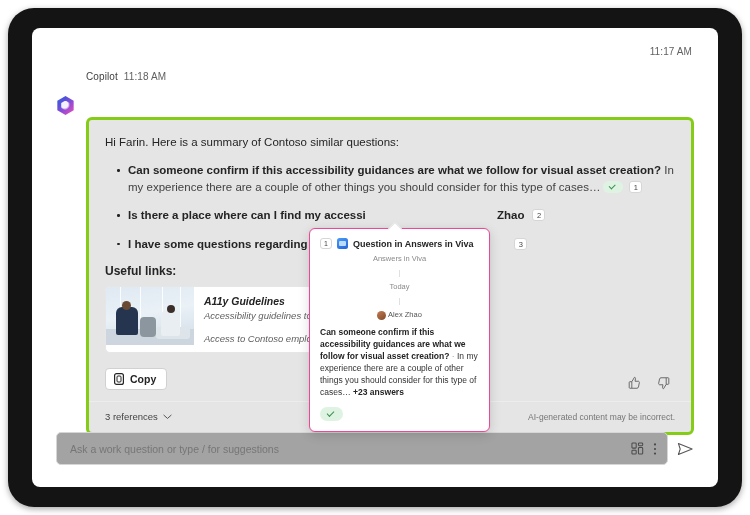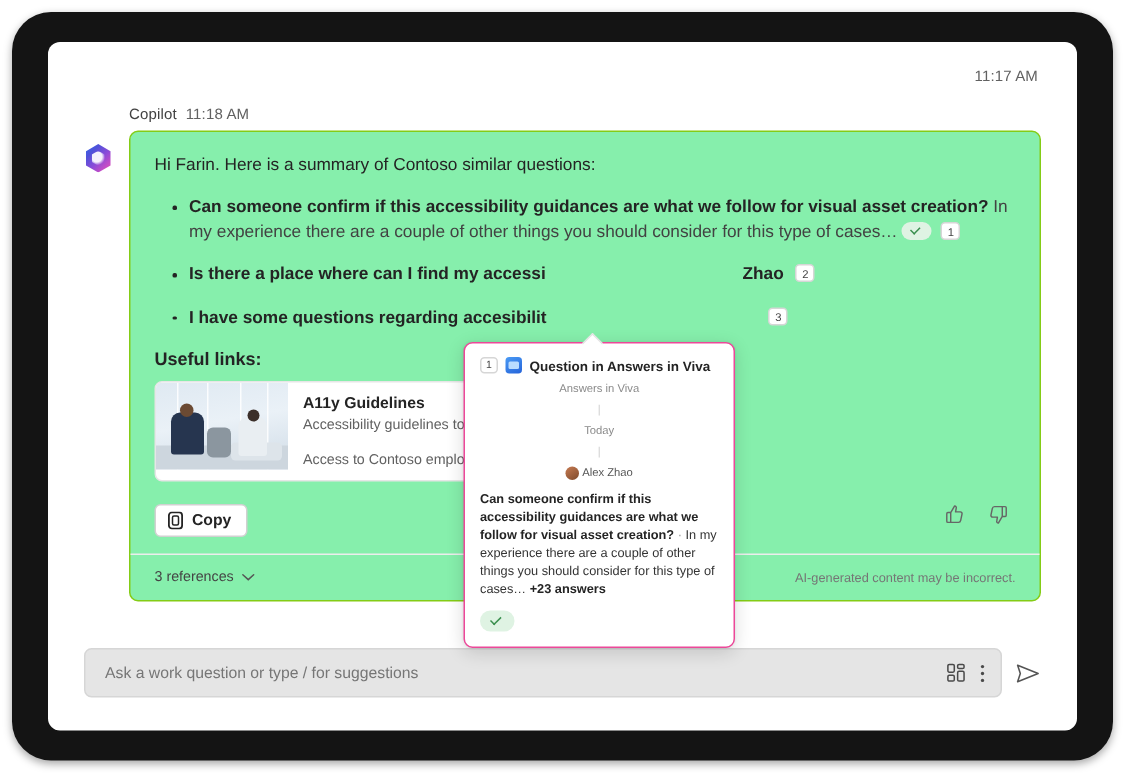--- a/index.html
+++ b/index.html
@@ -84,26 +84,27 @@
   .copilot-avatar .hex-inner {
     position: absolute;
     left: 4.5px; top: 4.5px; width: 10px; height: 10px;
     background: radial-gradient(circle at 35% 35%, #ffffff 0%, #ffffff 38%, rgba(255,255,255,0) 62%);
     clip-path: polygon(50% 0%, 93% 25%, 93% 75%, 50% 100%, 7% 75%, 7% 25%);
     opacity: .92;
   }
 
   .bot-card {
     flex: 1;
-    background: #86efac;
-    border: 1px solid #84cc16;
+    background: #e5e5e5;
+    border: 3px solid #84cc16;
     border-radius: 6px;
     padding: 14px 16px 0 16px;
     position: relative;
     min-height: 282px;
+    margin-top: 30px;
   }
 
   .intro {
     font-size: 11.5px;
     color: #242424;
     line-height: 16px;
     margin-bottom: 12px;
   }
 
   
@@ -214,28 +215,28 @@
     position: absolute; left: 34px; bottom: 8px;
     width: 16px; height: 20px;
     background: #8b969f; border-radius: 4px;
   }
   .thumb .couch {
     position: absolute; right: 4px; bottom: 6px;
     width: 34px; height: 12px;
     background: #dde4ea; border-radius: 3px;
   }
 
-  .link-body { padding: 8px 10px; flex: 1; }
+  .link-body { padding: 8px 10px; flex: 1; font-style: italic; }
   .link-title { font-size: 10.5px; font-weight: bold; color: #242424; }
   .link-sub { font-size: 9.5px; color: #616161; margin-top: 2px; line-height: 13px; }
   .link-note { font-size: 9.5px; color: #616161; margin-top: 11px; }
 
   
   .actions {
-    display: flex; align-items: flex-start; justify-content: space-between;
+    display: flex; align-items: flex-end; justify-content: space-between;
     margin-top: 15px;
   }
   .copy-btn {
     display: inline-flex; align-items: center; gap: 6px;
     border: 1px solid #d1d1d1; border-radius: 4px;
     background: #fff;
     padding: 4px 10px 4px 8px;
     font-size: 10.5px; font-weight: bold; color: #242424;
     cursor: pointer;
   }
@@ -323,21 +324,21 @@
     position: absolute;
     left: 24px; bottom: 22px;
     width: 638px;
     display: flex; align-items: center; gap: 9px;
   }
   .composer-box {
     flex: 1;
     height: 33px;
     border: 1px solid #d6d6d6;
     border-radius: 5px;
-    background: #e5e5e5;
+    background: #a3a3a3;
     display: flex; align-items: center;
     padding: 0 10px 0 13px;
   }
   .composer-input {
     flex: 1; border: none; outline: none;
     font-family: "Liberation Sans", sans-serif;
     font-size: 10.5px; color: #242424; background: transparent;
   }
   .composer-input::placeholder { color: #767676; }
   .composer-tools { display: flex; align-items: center; gap: 9px; }

